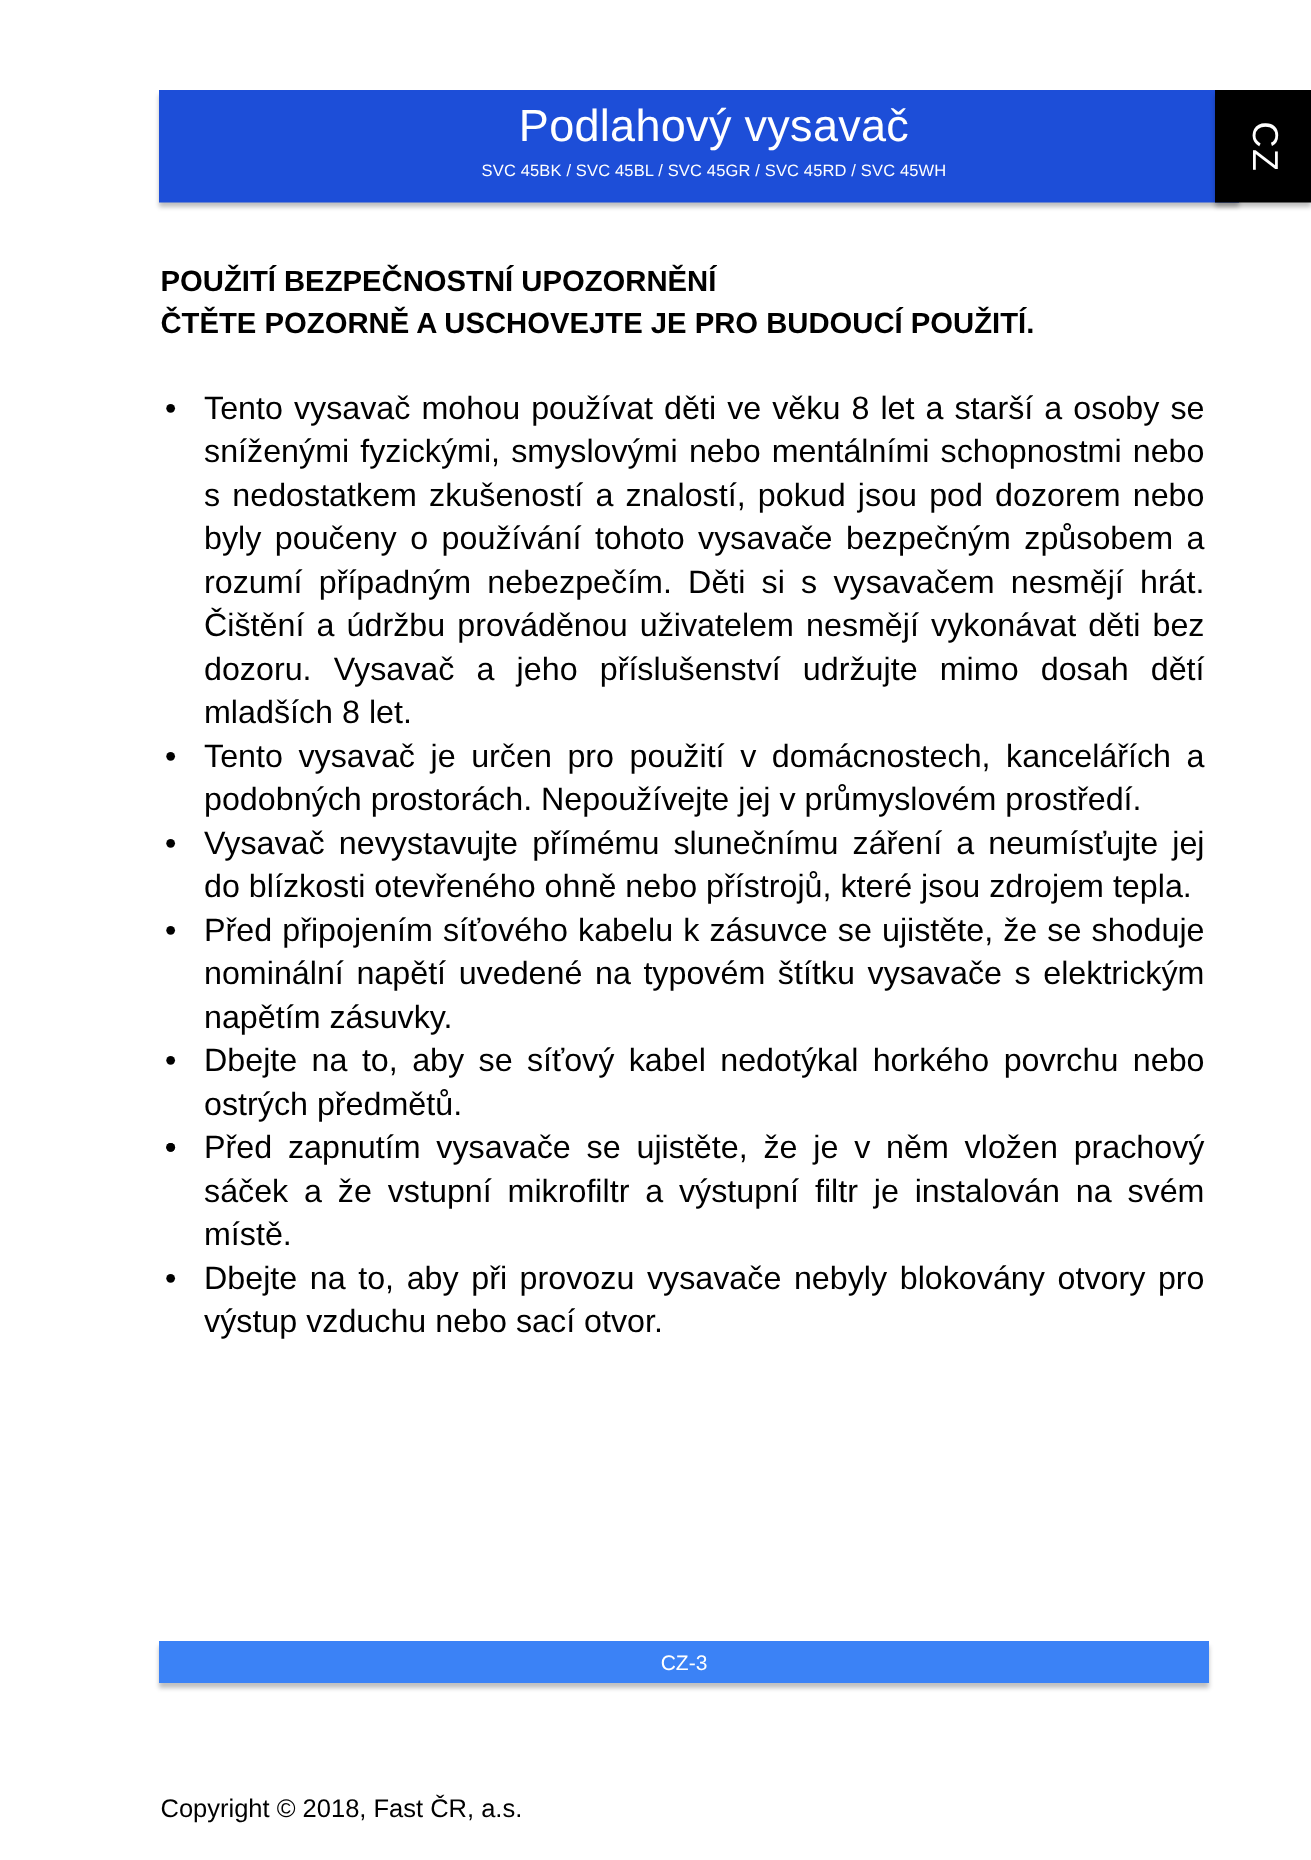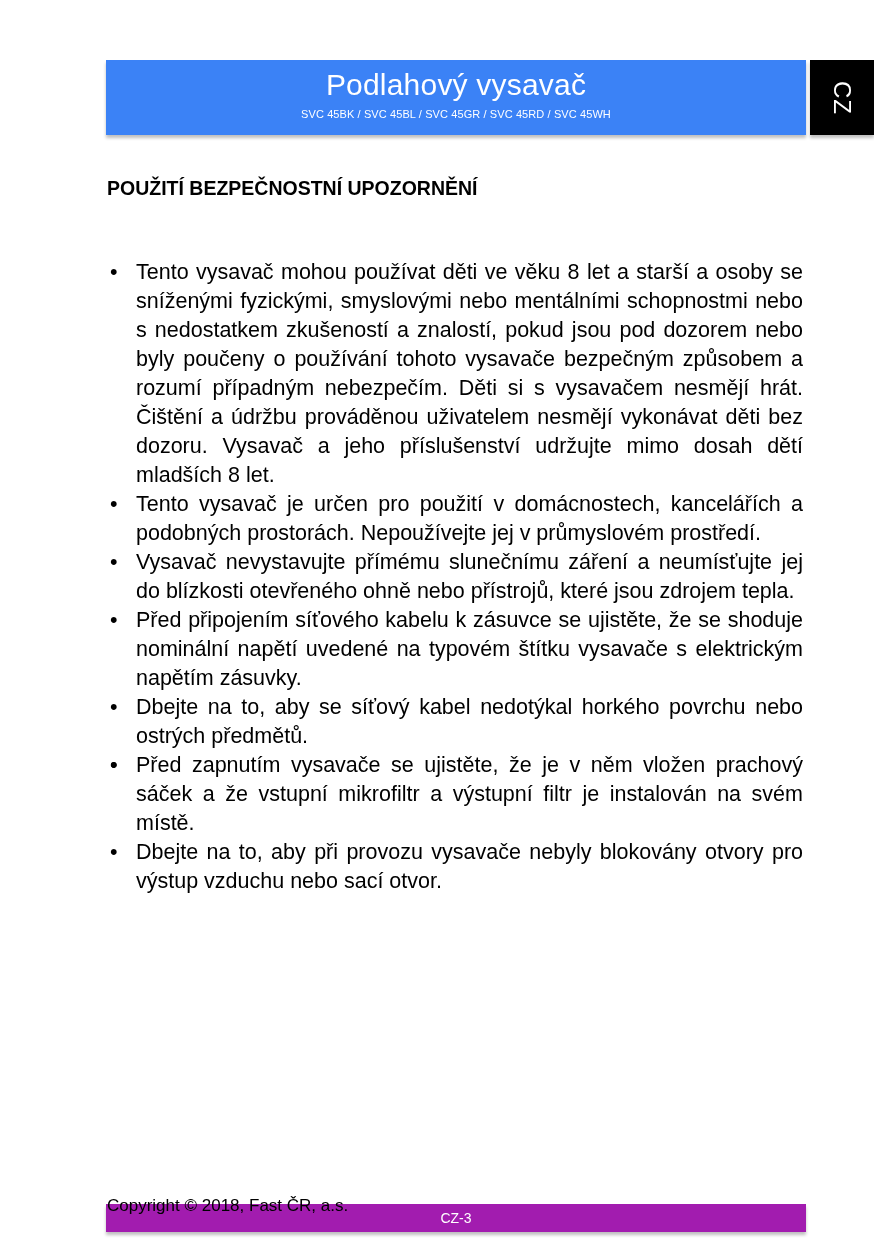--- a/index.html
+++ b/index.html
@@ -2,22 +2,23 @@
 <html><head>
   <meta charset="utf-8">
   <style>
     html, body { margin: 0; padding: 0; }
     body {
       width: 874px; height: 1240px; background: #ffffff; position: relative;
       font-family: "Liberation Sans", "DejaVu Sans", sans-serif; color: #000; overflow: hidden;
     }
     .header-bar {
       position: absolute; left: 106px; top: 60px; width: 700px; height: 75px;
-      background: #3b82f6; color: #fff; text-align: center;
+      background: #1d4ed8; color: #fff; text-align: center;
       box-shadow: 0 3px 3px rgba(0,0,0,0.25);
+      padding-left: 20px;
     }
     .header-title { font-size: 30px; line-height: 34px; margin-top: 8px; letter-spacing: 0.2px; }
     .header-models { font-size: 11px; line-height: 20px; margin-top: 2px; letter-spacing: 0.1px; }
     .lang-tab {
       position: absolute; left: 810px; top: 60px; width: 64px; height: 75px;
       background: #000; color: #fff; box-shadow: 0 3px 3px rgba(0,0,0,0.25);
     }
     .lang-tab span {
       position: absolute; left: 50%; top: 50%;
       transform: translate(-50%, -50%) rotate(90deg);
@@ -32,40 +33,41 @@
       margin: 0; padding: 0; list-style: none;
     }
     .bullets li {
       position: relative; padding-left: 29px;
       font-size: 21.5px; line-height: 29px; text-align: justify;
     }
     .bullets li .dot {
       position: absolute; left: 3px; top: 0; font-size: 21.5px;
     }
     .footer-bar {
-      position: absolute; left: 106px; top: 1204px; width: 700px; height: 28px;
-      background: #a21caf; color: #fff; text-align: center; font-size: 14px; line-height: 28px;
+      position: absolute; left: 106px; top: 1094px; width: 700px; height: 28px;
+      background: #3b82f6; color: #fff; text-align: center; font-size: 14px; line-height: 28px;
       box-shadow: 0 3px 3px rgba(0,0,0,0.25);
     }
     .copyright { position: absolute; left: 107px; top: 1196px; font-size: 17px; }
     .revision { position: absolute; right: 68px; top: 1248px; font-size: 11.5px; font-weight: bold; }
   </style>
 </head>
 <body>
 
 <div class="header-bar">
   <div class="header-title">Podlahový vysavač</div>
   <div class="header-models">SVC 45BK / SVC 45BL / SVC 45GR / SVC 45RD / SVC 45WH</div>
 </div>
 <div class="lang-tab">
   <span>CZ</span>
 </div>
 
 <div class="heading">
   <div>POUŽITÍ BEZPEČNOSTNÍ UPOZORNĚNÍ</div>
+  <div>ČTĚTE POZORNĚ A USCHOVEJTE JE PRO BUDOUCÍ POUŽITÍ.</div>
 </div>
 
 <ul class="bullets">
   <li><span class="dot">•</span><span>Tento vysavač mohou používat děti ve věku 8 let a starší a osoby se sníženými fyzickými, smyslovými nebo mentálními schopnostmi nebo s nedostatkem zkušeností a znalostí, pokud jsou pod dozorem nebo byly poučeny o používání tohoto vysavače bezpečným způsobem a rozumí případným nebezpečím. Děti si s vysavačem nesmějí hrát. Čištění a údržbu prováděnou uživatelem nesmějí vykonávat děti bez dozoru. Vysavač a jeho příslušenství udržujte mimo dosah dětí mladších 8 let.</span></li>
   <li><span class="dot">•</span><span>Tento vysavač je určen pro použití v domácnostech, kancelářích a podobných prostorách. Nepoužívejte jej v průmyslovém prostředí.</span></li>
   <li><span class="dot">•</span><span>Vysavač nevystavujte přímému slunečnímu záření a neumísťujte jej do blízkosti otevřeného ohně nebo přístrojů, které jsou zdrojem tepla.</span></li>
   <li><span class="dot">•</span><span>Před připojením síťového kabelu k zásuvce se ujistěte, že se shoduje nominální napětí uvedené na typovém štítku vysavače s elektrickým napětím zásuvky.</span></li>
   <li><span class="dot">•</span><span>Dbejte na to, aby se síťový kabel nedotýkal horkého povrchu nebo ostrých předmětů.</span></li>
   <li><span class="dot">•</span></li>
   <li><span class="dot">•</span><span>Před zapnutím vysavače se ujistěte, že je v něm vložen prachový sáček a že vstupní mikrofiltr a výstupní filtr je instalován na svém místě.</span></li>

